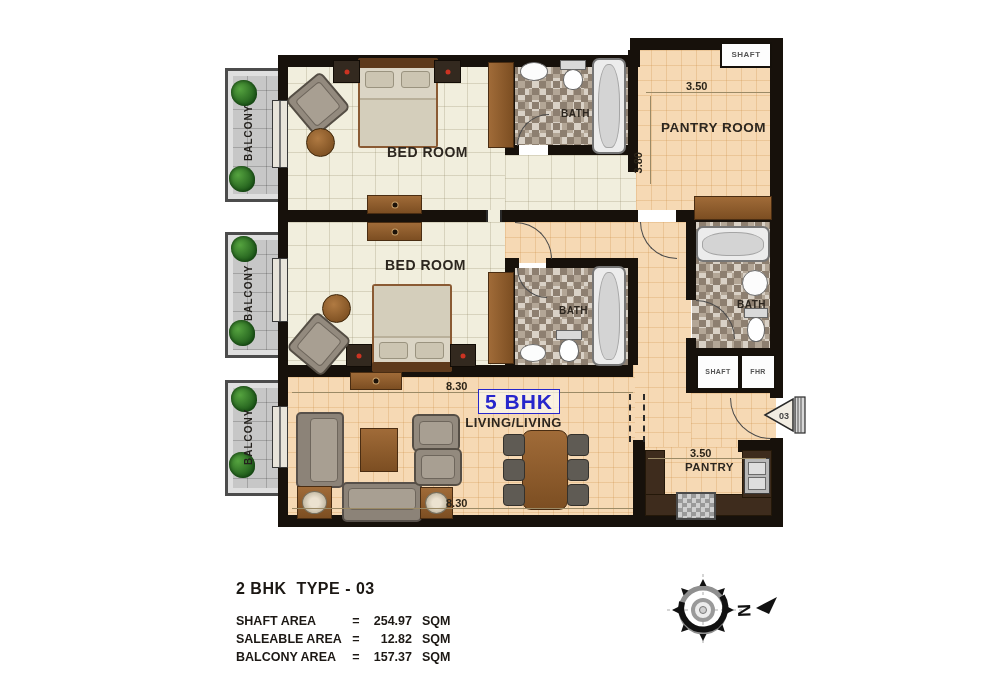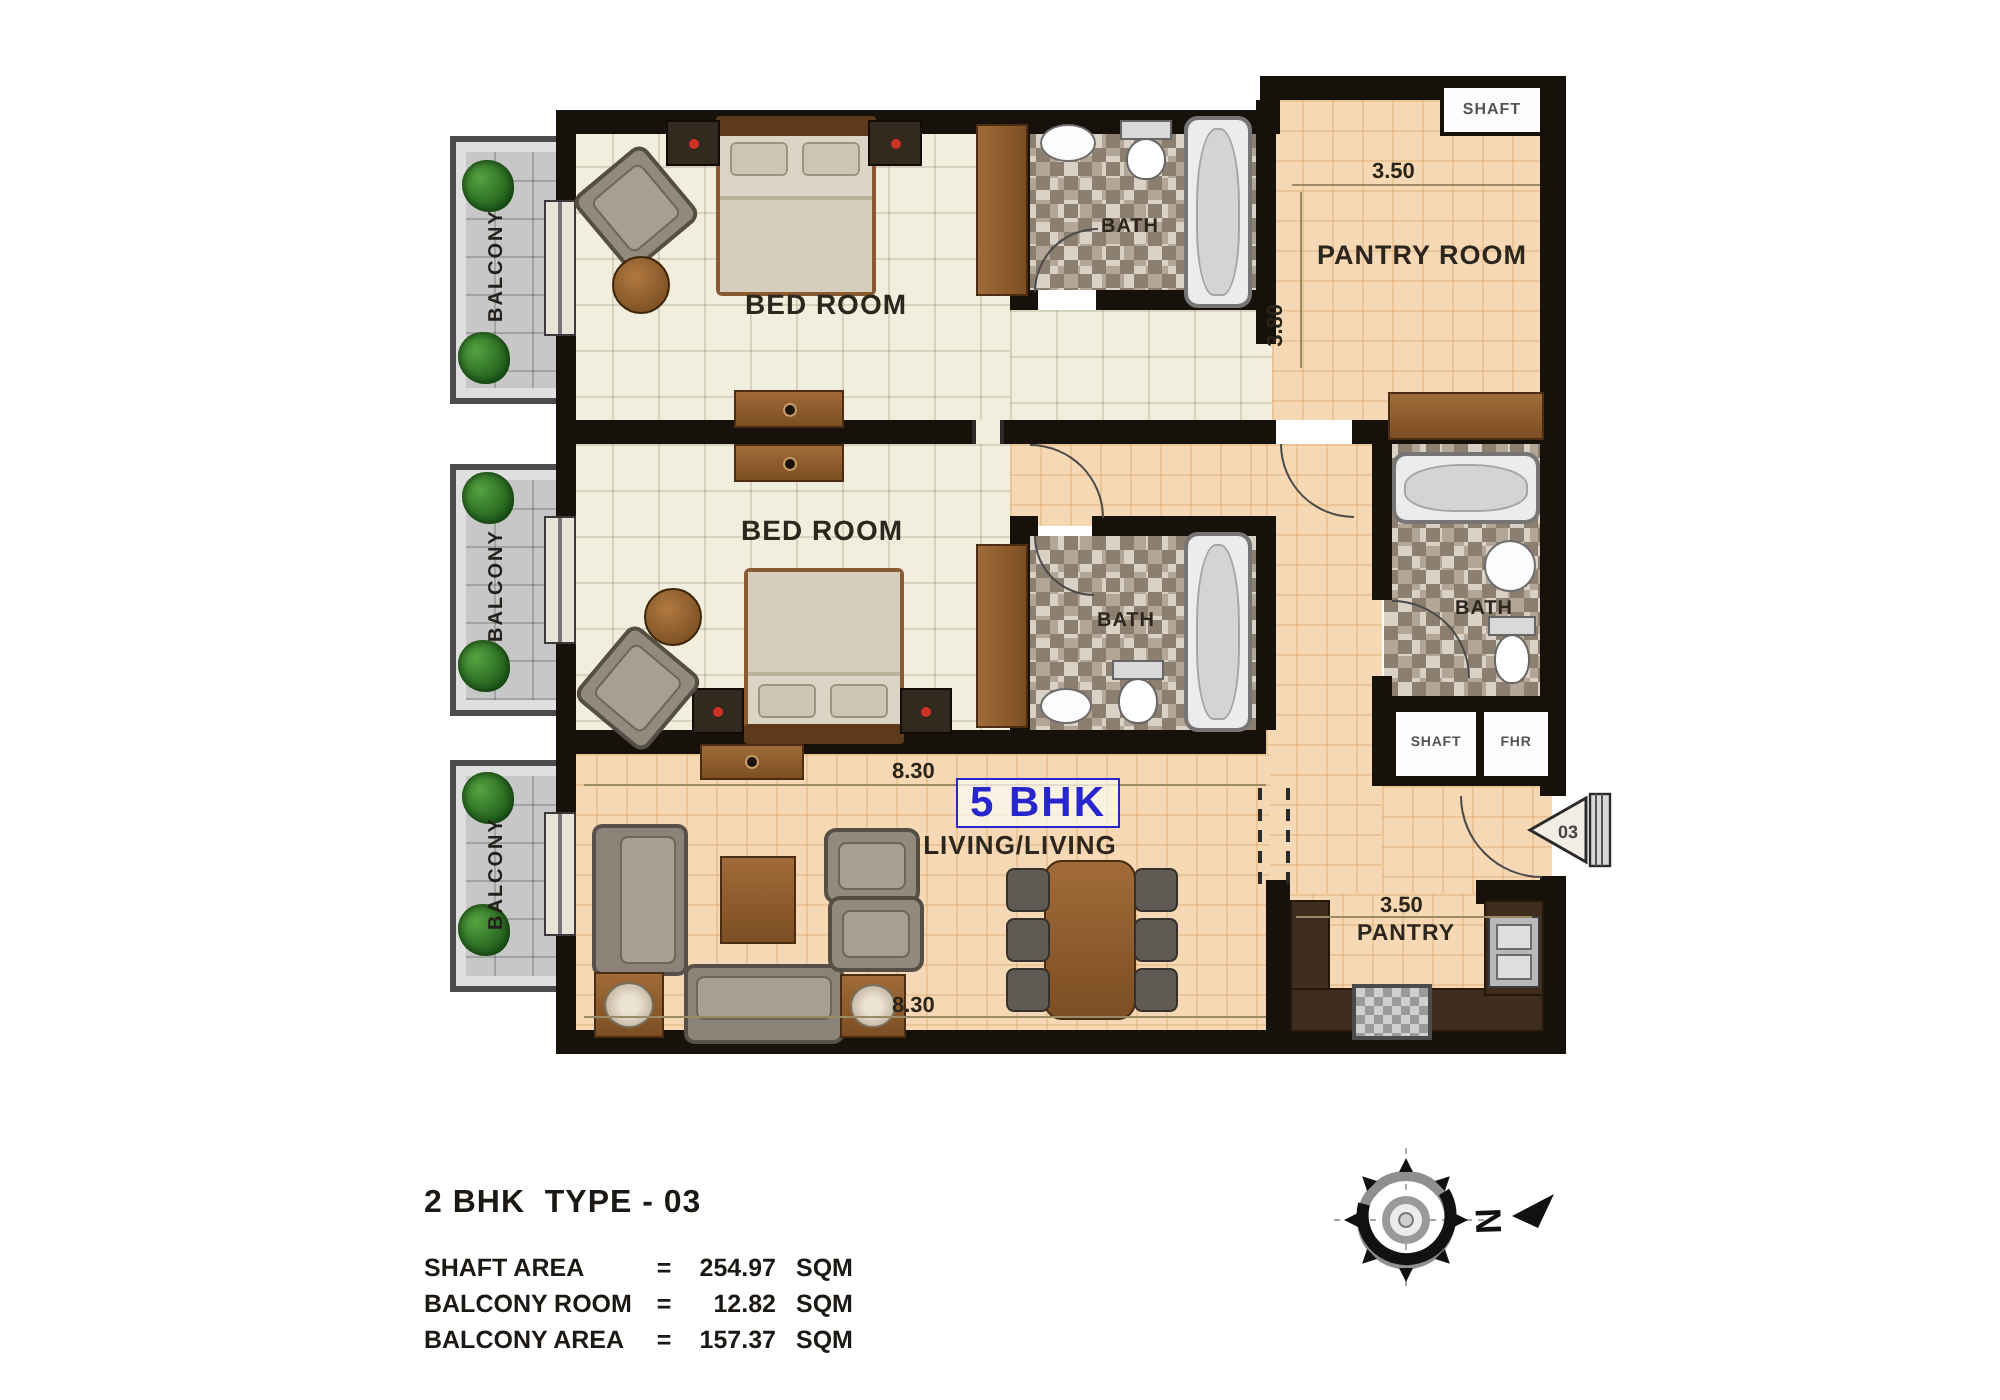--- a/index.html
+++ b/index.html
@@ -23,21 +23,21 @@
     background-image:linear-gradient(rgba(0,0,0,.18) 1px,transparent 1px),
                      linear-gradient(90deg,rgba(0,0,0,.18) 1px,transparent 1px);
     background-size:19px 19px;border:3px solid #4c4c4c;box-shadow:inset 0 0 0 5px #dfdfdf;}
   .wood{position:absolute;background:linear-gradient(180deg,#a06b38,#7c4e22);border:1px solid #4a2d12;}
   .wood-v{position:absolute;background:linear-gradient(90deg,#a06b38,#7c4e22);border:1px solid #4a2d12;}
   .knob{position:absolute;width:5px;height:5px;background:#1c1209;border-radius:50%;
         left:50%;top:50%;transform:translate(-50%,-50%);box-shadow:0 0 0 1px #c9a06a;}
   .dark-counter{position:absolute;background:#3e2c1d;border:1px solid #241809;}
   .whitebox{position:absolute;background:#fdfdfd;border:2px solid #15100a;
             display:flex;align-items:center;justify-content:center;}
-  .lbl{position:absolute;font-weight:bold;color:#2c261f;text-align:center;
+  .lbl{position:absolute;font-weight:bold;color:#2c261f;text-align:right;
        letter-spacing:.5px;line-height:1.1;white-space:nowrap;}
   .vlbl{position:absolute;font-weight:bold;color:#23201c;writing-mode:vertical-rl;
         transform:rotate(180deg);letter-spacing:1px;text-align:center;line-height:1;}
   .dimline{position:absolute;background:#9b8a66;}
   .dim{position:absolute;font-weight:bold;color:#2b2418;font-size:11px;white-space:nowrap;}
   .arc{position:absolute;border:0 solid #4a4a4a;background:transparent;}
   .slider{position:absolute;background:#e8e4da;border:1.5px solid #3a3a3a;
     background-image:linear-gradient(90deg,transparent 42%,#777 42%,#777 58%,transparent 58%);}
   .dash-open{position:absolute;border-left:2px dashed #2a2a2a;border-right:2px dashed #2a2a2a;}
   .plant{position:absolute;border-radius:48% 52% 46% 54%;
@@ -304,31 +304,31 @@
       <polygon points="47,7 43.5,14 50.5,14" transform="rotate(135 47 38)"></polygon>
       <polygon points="47,7 43.5,14 50.5,14" transform="rotate(180 47 38)"></polygon>
       <polygon points="47,7 43.5,14 50.5,14" transform="rotate(225 47 38)"></polygon>
       <polygon points="47,7 43.5,14 50.5,14" transform="rotate(270 47 38)"></polygon>
       <polygon points="47,7 43.5,14 50.5,14" transform="rotate(315 47 38)"></polygon>
     </g>
     <text x="82" y="44" font-size="18" font-weight="bold" fill="#111" font-family="Liberation Sans, sans-serif" transform="rotate(88 88 38)">N</text>
     <polygon points="100,36 121,25 113,42" fill="#111"></polygon>
   </svg>
 
-  <div class="abs" style="left:212px;top:580px;width:260px;margin-top:13px;">
+  <div class="abs" style="left:236px;top:580px;width:260px;">
     <div style="font-size:16px;font-weight:bold;color:#1c1814;white-space:pre;letter-spacing:.5px;">2 BHK  TYPE - 03</div>
     <div style="height:12px;"></div>
     <div class="legend-row">
       <span class="c1">SHAFT AREA</span>
       <span class="c2">=</span>
       <span class="c3">254.97</span>
       <span class="c4">SQM</span>
     </div>
     <div class="legend-row">
-      <span class="c1">BALCONY ROOM</span>
+      <span class="c1">SALEABLE AREA</span>
       <span class="c2">=</span>
       <span class="c3">12.82</span>
       <span class="c4">SQM</span>
     </div>
     <div class="legend-row">
       <span class="c1">BALCONY AREA</span>
       <span class="c2">=</span>
       <span class="c3">157.37</span>
       <span class="c4">SQM</span>
     </div>

